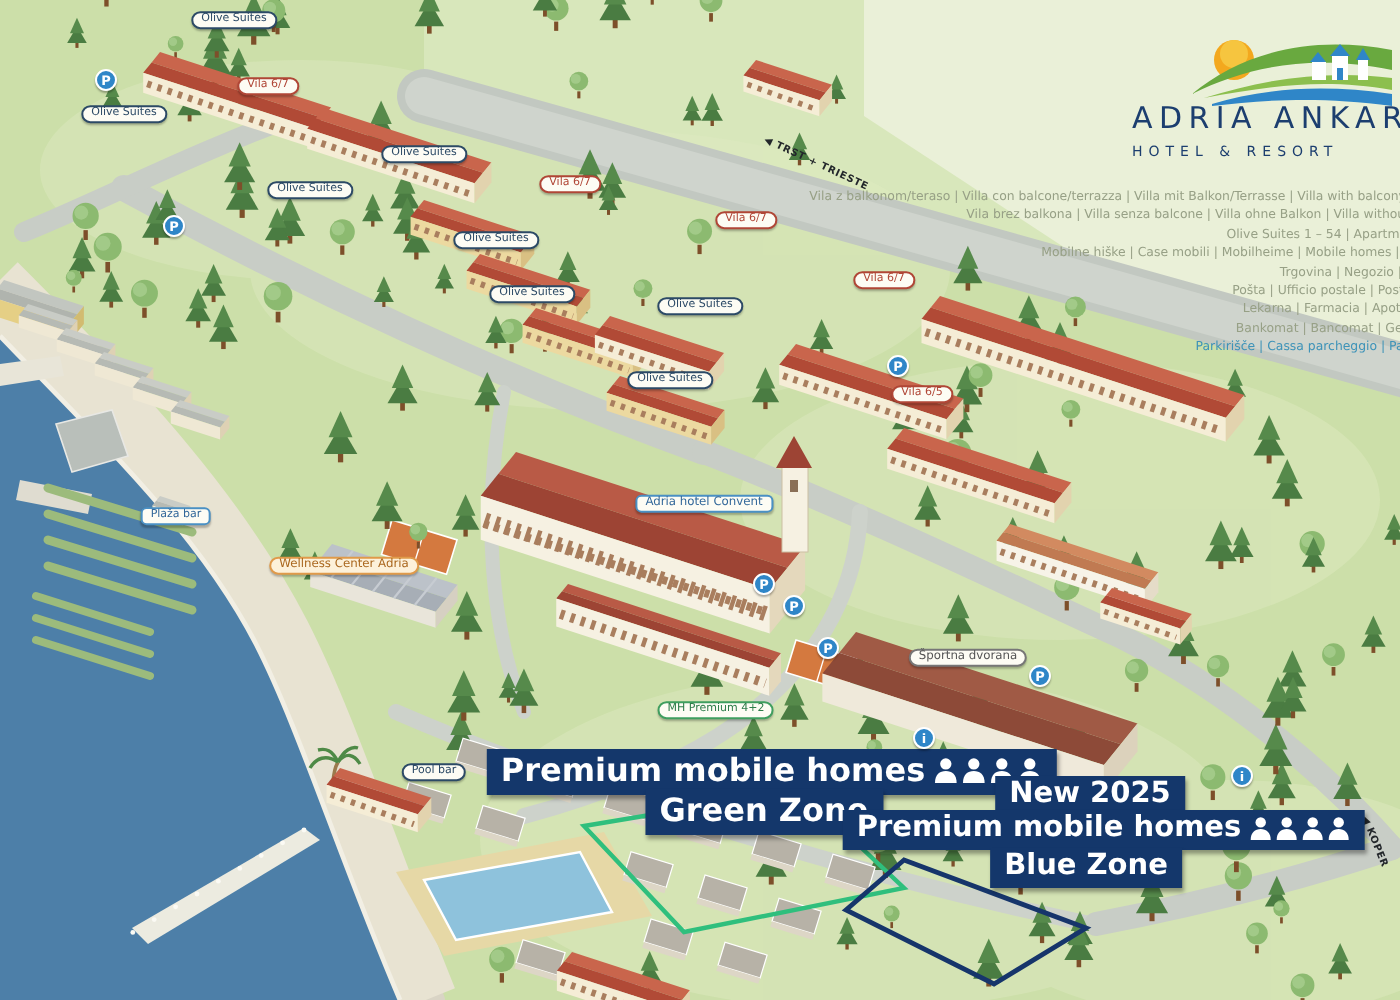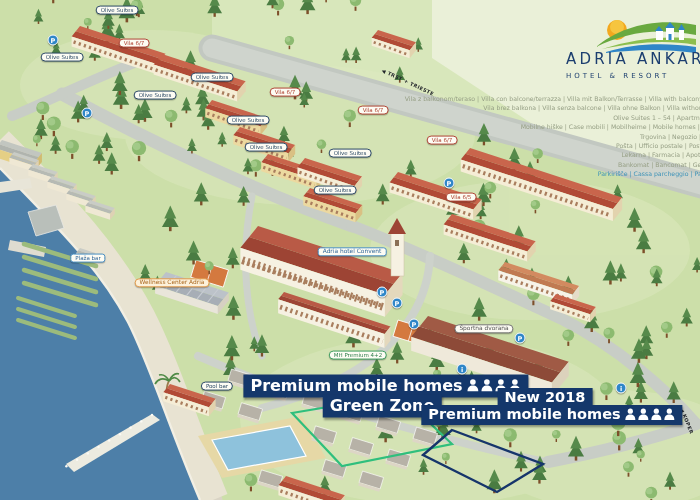--- a/index.html
+++ b/index.html
@@ -1122,21 +1122,21 @@
             <circle cx="6" cy="3.2" r="2.6"></circle>
             <path d="M1,12 C1,8.2 3.2,6.5 6,6.5 C8.8,6.5 11,8.2 11,12 Z"></path>
           </svg>
         <svg viewBox="0 0 12 12">
             <circle cx="6" cy="3.2" r="2.6"></circle>
             <path d="M1,12 C1,8.2 3.2,6.5 6,6.5 C8.8,6.5 11,8.2 11,12 Z"></path>
           </svg>
       </span>
     </div>
     <div class="zl" style="left:382px;top:406px">Green Zone</div>
-    <div class="zl sm" style="left:545px;top:398px">New 2018</div>
+    <div class="zl sm" style="left:545px;top:398px">New 2025</div>
     <div class="zl sm" style="left:552px;top:415px">
       <span>Premium mobile homes</span>
       <span class="pp">
         <svg viewBox="0 0 12 12">
             <circle cx="6" cy="3.2" r="2.6"></circle>
             <path d="M1,12 C1,8.2 3.2,6.5 6,6.5 C8.8,6.5 11,8.2 11,12 Z"></path>
           </svg>
         <svg viewBox="0 0 12 12">
             <circle cx="6" cy="3.2" r="2.6"></circle>
             <path d="M1,12 C1,8.2 3.2,6.5 6,6.5 C8.8,6.5 11,8.2 11,12 Z"></path>
@@ -1144,20 +1144,21 @@
         <svg viewBox="0 0 12 12">
             <circle cx="6" cy="3.2" r="2.6"></circle>
             <path d="M1,12 C1,8.2 3.2,6.5 6,6.5 C8.8,6.5 11,8.2 11,12 Z"></path>
           </svg>
         <svg viewBox="0 0 12 12">
             <circle cx="6" cy="3.2" r="2.6"></circle>
             <path d="M1,12 C1,8.2 3.2,6.5 6,6.5 C8.8,6.5 11,8.2 11,12 Z"></path>
           </svg>
       </span>
     </div>
+    <div class="zl sm" style="left:543px;top:434px">Blue  Zone</div>
 
     <span class="oval navy" style="left:117px;top:10px">Olive Suites</span>
     <span class="oval red" style="left:134px;top:43px">Vila 6/7</span>
     <span class="oval navy" style="left:62px;top:57px">Olive Suites</span>
     <span class="oval navy" style="left:212px;top:77px">Olive Suites</span>
     <span class="oval navy" style="left:155px;top:95px">Olive Suites</span>
     <span class="oval red" style="left:285px;top:92px">Vila 6/7</span>
     <span class="oval red" style="left:373px;top:110px">Vila 6/7</span>
     <span class="oval red" style="left:442px;top:140px">Vila 6/7</span>
     <span class="oval navy" style="left:248px;top:120px">Olive Suites</span>

